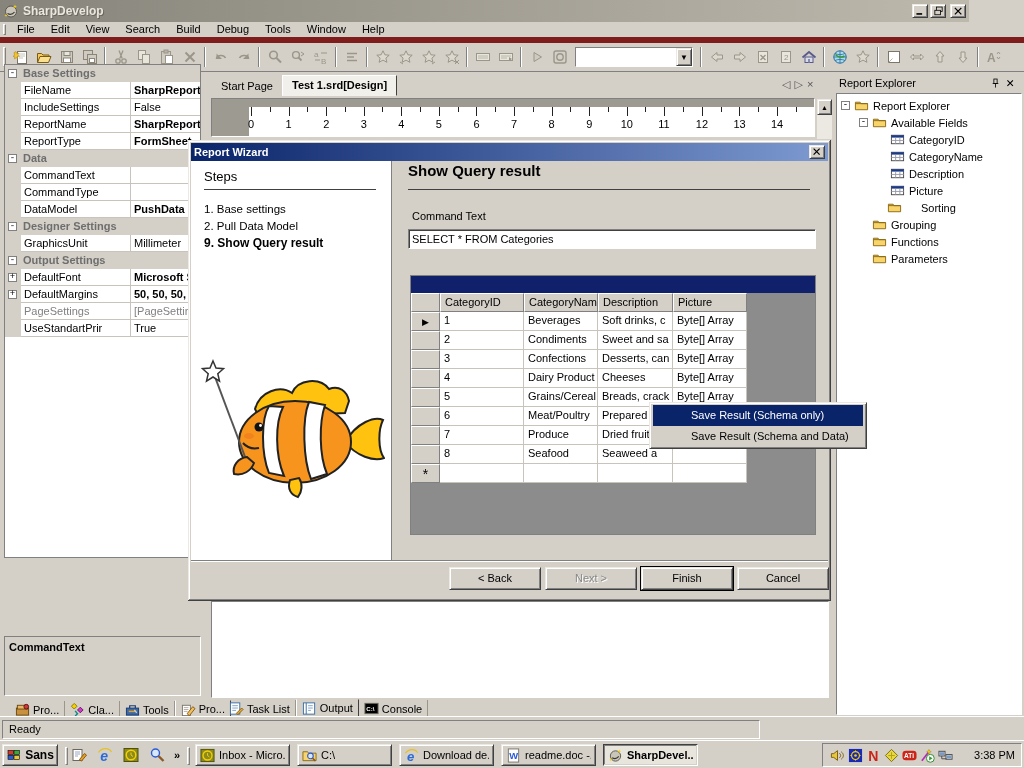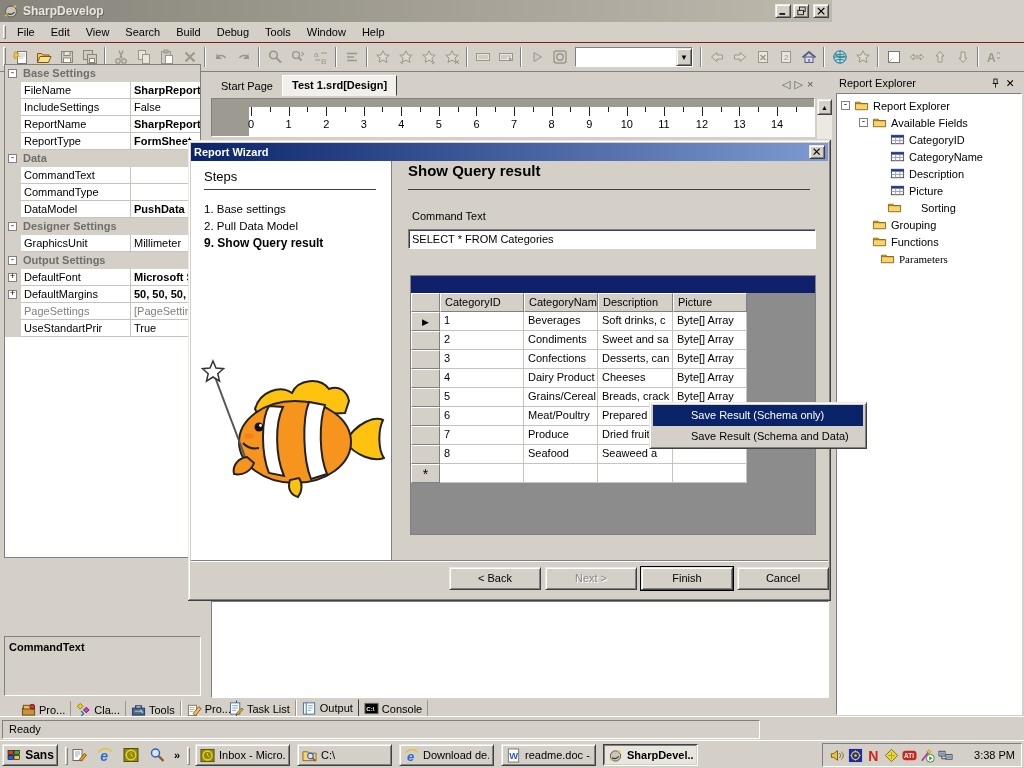--- a/index.html
+++ b/index.html
@@ -6,25 +6,25 @@
   html,body{width:1024px;height:768px;overflow:hidden}
   body{font-family:"Liberation Sans",sans-serif;font-size:11px;color:#000}
   #screen{position:relative;width:1024px;height:768px;background:#D4D0C8;overflow:hidden}
   .abs{position:absolute}
   .bevel-out{background:#D4D0C8;border:1px solid;border-color:#ECE9E2 #404040 #404040 #ECE9E2;box-shadow:inset 1px 1px 0 #fff,inset -1px -1px 0 #808080}
   .bevel-in{border:1px solid;border-color:#808080 #fff #fff #808080;box-shadow:inset 1px 1px 0 #404040}
   .field{border:1px solid;border-color:#808080 #fff #fff #808080;box-shadow:inset 1px 1px 0 #404040;background:#fff}
   .flexr{display:flex;align-items:center}
   .icon{display:inline-flex;align-items:center;justify-content:center}
   
-  #titlebar{position:absolute;left:0;top:0;width:832px;height:22px;background:linear-gradient(90deg,var(--window-caption-start),var(--window-caption-end));display:flex;align-items:center;padding:0 3px}
+  #titlebar{position:absolute;left:0;top:0;width:969px;height:22px;background:linear-gradient(90deg,var(--window-caption-start),var(--window-caption-end));display:flex;align-items:center;padding:0 3px}
   #titlebar .title{color:#EAE7DE;font-weight:bold;font-size:12px;margin-left:4px;text-shadow:1px 1px 0 #6a675e}
   .winbtn{width:16px;height:14px;margin-left:2px;display:flex;align-items:center;justify-content:center}
   
-  #menubar{position:absolute;left:0;top:22px;width:1024px;height:21px;display:flex;align-items:center;border-bottom:1px solid #7f1d1d}
+  #menubar{position:absolute;left:0;top:22px;width:1024px;height:21px;display:flex;align-items:center;border-bottom:6px solid #7f1d1d}
   .grip{width:3px;height:70%;border:1px solid;border-color:#fff #808080 #808080 #fff;margin:0 3px}
   .menu-item{padding:2px 8px 3px}
   #toolbar{position:absolute;left:0;top:43px;width:1024px;height:29px;display:flex;align-items:center;border-bottom:1px solid #808080}
   .tb-btn{width:23px;height:22px;display:flex;align-items:center;justify-content:center}
   .tb-sep{width:2px;height:20px;border-left:1px solid #808080;border-right:1px solid #fff;margin:0 3px}
   #tb-combo{width:118px;height:20px;margin:0 4px;display:flex}
   #tb-combo input{flex:1;border:0;outline:0;font:11px "Liberation Sans",sans-serif;padding:2px;min-width:0}
   .dd{width:16px;height:100%;display:flex;align-items:center;justify-content:center;font-size:8px}
   
   .panel-hd{position:absolute;height:18px;display:flex;align-items:center;padding:0 4px}
@@ -580,21 +580,21 @@
           <div class="prow">
             <span class="pgut"></span>
             <span class="plab">UseStandartPrir</span>
             <span class="pval">True</span>
           </div>
         </div>
       </div>
     <div id="prop-desc">
       <b>CommandText</b>
     </div>
-    <div class="btab-strip" style="left:16px;top:700px" id="prop-tabs">
+    <div class="btab-strip" style="left:10px;top:700px" id="prop-tabs">
         <div class="btab">
           <span class="icon">
             <svg width="15" height="15" viewBox="0 0 16 16">
               <rect x="1.5" y="6.5" width="13" height="7.5" fill="#c9913d" stroke="#6a4a10"></rect>
               <rect x="2.5" y="3.5" width="11" height="4" fill="#e8b868" stroke="#6a4a10"></rect>
               <circle cx="12" cy="5" r="2.5" fill="#cc3a3a" stroke="#6a1010"></circle>
             </svg>
           </span>
           <span>Pro...</span>
         </div>
@@ -808,21 +808,21 @@
         <div class="titem" style="padding-left: 22px;">
           <span style="width: 13px; flex: 0 0 13px;"></span>
           <span class="icon">
             <svg width="15" height="15" viewBox="0 0 16 16">
               <path d="M1.5 12.5v-8h5l1 1.5h7v6.5z" fill="#f9d46a" stroke="#8a6a14"></path>
               <path d="M1.5 6h13" stroke="#8a6a14"></path>
             </svg>
           </span>
           <span class="lbl">Functions</span>
         </div>
-        <div class="titem" style="padding-left: 30px; font-family: Liberation Serif, serif;">
+        <div class="titem" style="padding-left: 22px;">
           <span style="width: 13px; flex: 0 0 13px;"></span>
           <span class="icon">
             <svg width="15" height="15" viewBox="0 0 16 16">
               <path d="M1.5 12.5v-8h5l1 1.5h7v6.5z" fill="#f9d46a" stroke="#8a6a14"></path>
               <path d="M1.5 6h13" stroke="#8a6a14"></path>
             </svg>
           </span>
           <span class="lbl">Parameters</span>
         </div>
       </div>

